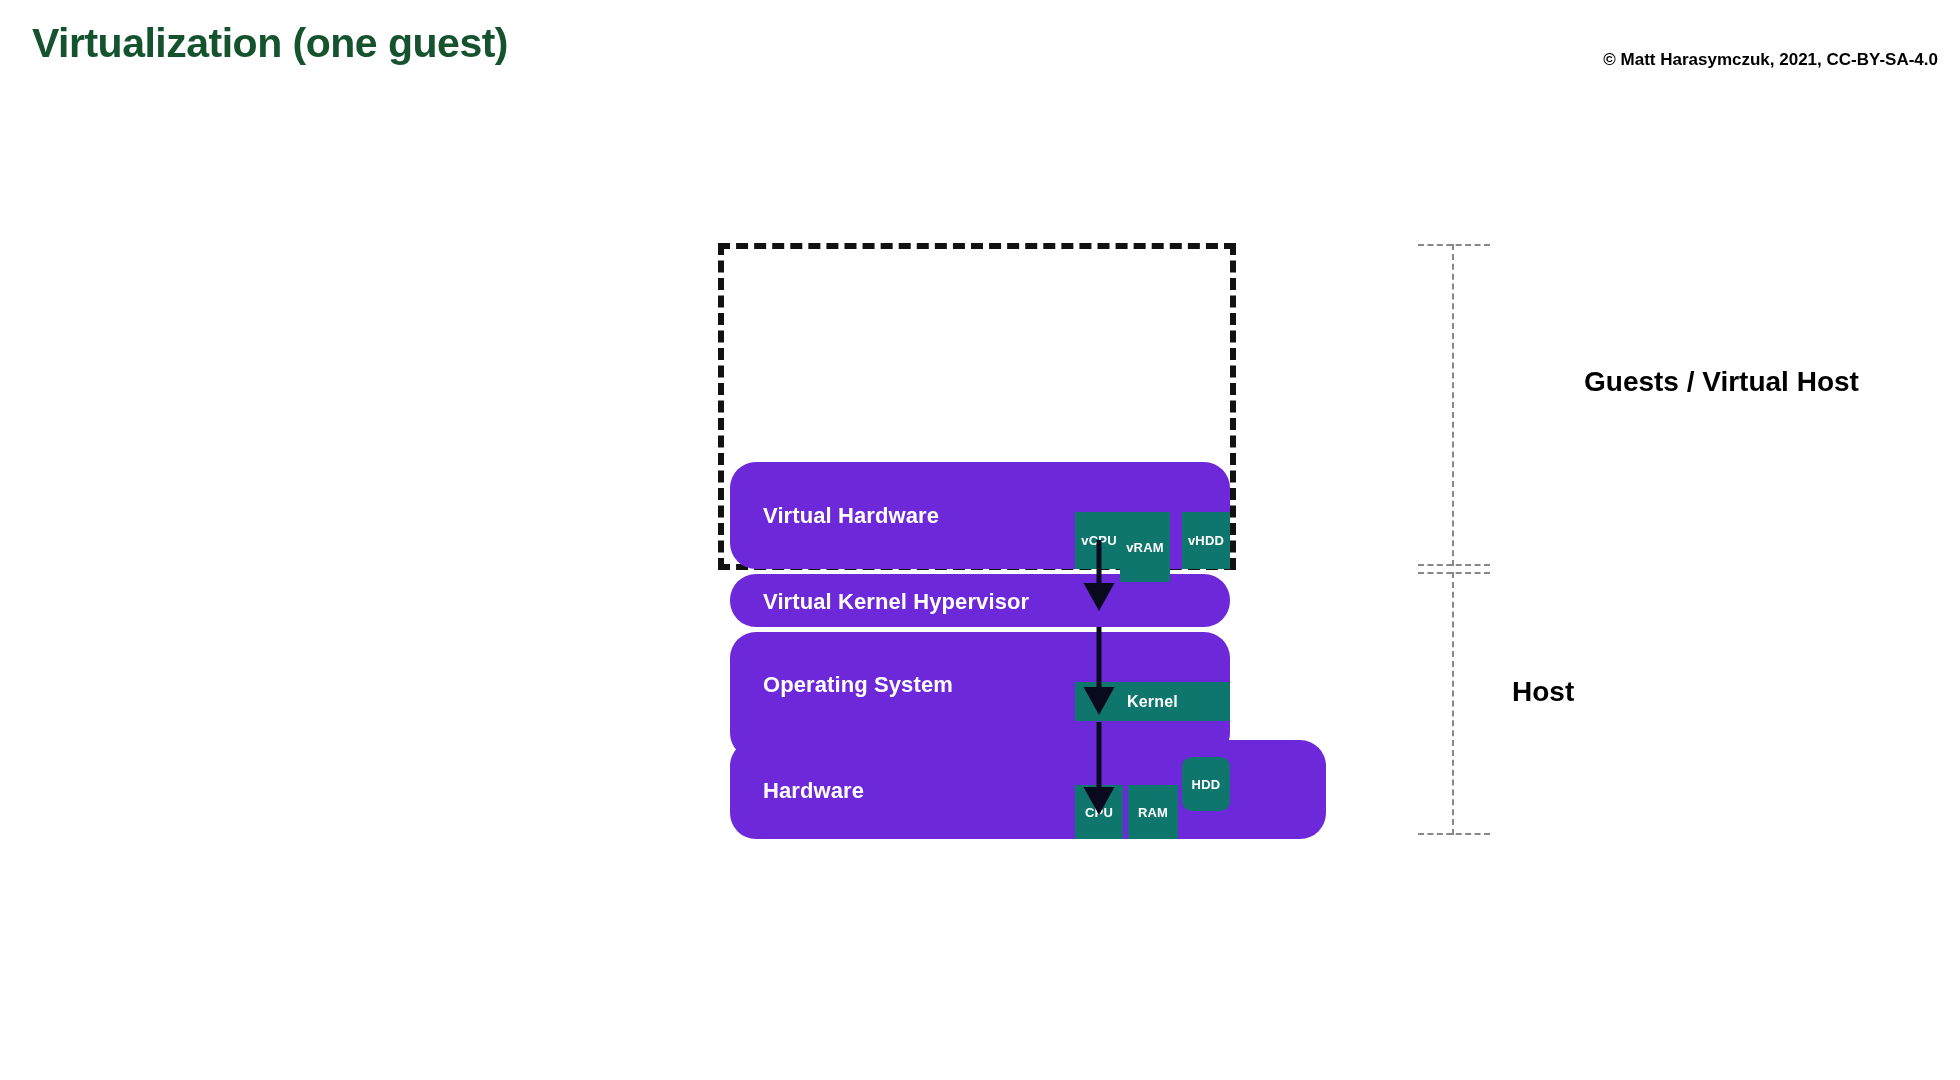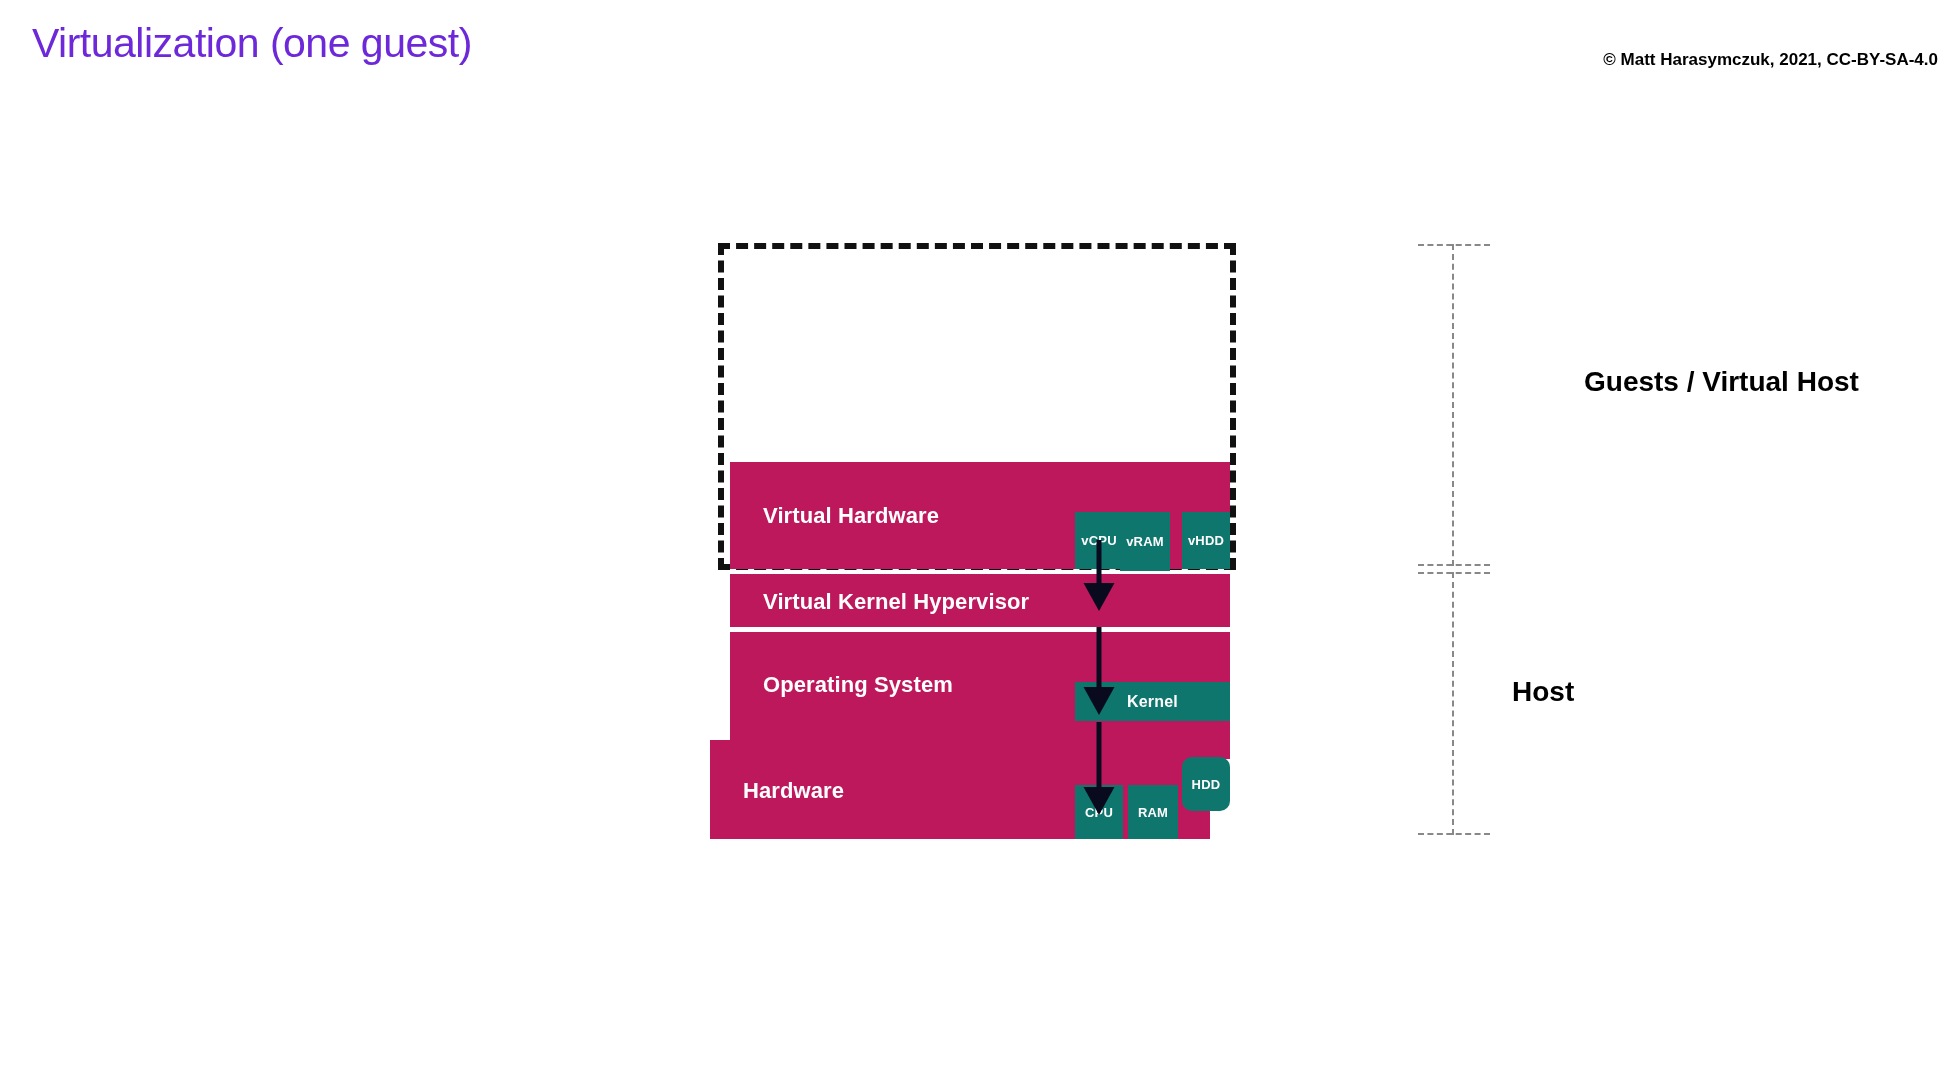--- a/index.html
+++ b/index.html
@@ -15,22 +15,22 @@
     font-family: "Liberation Sans", sans-serif;
     -webkit-font-smoothing: antialiased;
   }
 
   
   #slide-title {
     position: absolute;
     left: 32px;
     top: 20px;
     font-size: 41px;
-    font-weight: normal;
-    color: #6d28d9;
+    font-weight: bold;
+    color: #14532d;
     letter-spacing: -0.5px;
     white-space: nowrap;
   }
   #copyright {
     position: absolute;
     right: 22px;
     top: 10px;
     font-size: 17px;
     font-weight: bold;
     color: #000000;
@@ -55,62 +55,63 @@
     width: 518px;
     height: 327px;
     border: 6px dashed #111111;
     box-sizing: border-box;
     background: transparent;
   }
 
   
   .layer {
     position: absolute;
-    background: #be185d;
+    background: #6d28d9;
     box-sizing: border-box;
+    border-radius: 26px;
   }
   .layer-label {
     position: absolute;
     left: 33px;
     color: #ffffff;
     font-size: 22px;
     font-weight: bold;
     white-space: nowrap;
     letter-spacing: 0.1px;
   }
 
   #layer-virtual-hardware { left: 730px; top: 462px; width: 500px; height: 107px; }
   #layer-virtual-hardware .layer-label { top: 41px; }
 
   #layer-hypervisor { left: 730px; top: 574px; width: 500px; height: 53px; }
   #layer-hypervisor .layer-label { top: 15px; }
 
   #layer-os { left: 730px; top: 632px; width: 500px; height: 127px; }
   #layer-os .layer-label { top: 40px; }
 
-  #layer-hardware { left: 710px; top: 740px; width: 500px; height: 99px; }
+  #layer-hardware { left: 730px; top: 740px; width: 596px; height: 99px; }
   #layer-hardware .layer-label { top: 38px; }
 
   
   .chip {
     position: absolute;
     background: #0f766e;
     color: #ffffff;
     font-size: 13px;
     font-weight: bold;
     display: flex;
     align-items: center;
     justify-content: center;
     box-sizing: border-box;
     letter-spacing: 0.2px;
   }
 
   
   #chip-vcpu { left: 1075px; top: 512px; width: 48px; height: 57px; }
-  #chip-vram { left: 1120px; top: 512px; width: 50px; height: 59px; }
+  #chip-vram { left: 1120px; top: 512px; width: 50px; height: 70px; }
   #chip-vhdd { left: 1182px; top: 512px; width: 48px; height: 57px; }
 
   
   #chip-kernel {
     left: 1075px; top: 682px; width: 155px; height: 39px;
     font-size: 16px;
   }
 
   
   #chip-cpu { left: 1075px; top: 785px; width: 48px; height: 54px; }

